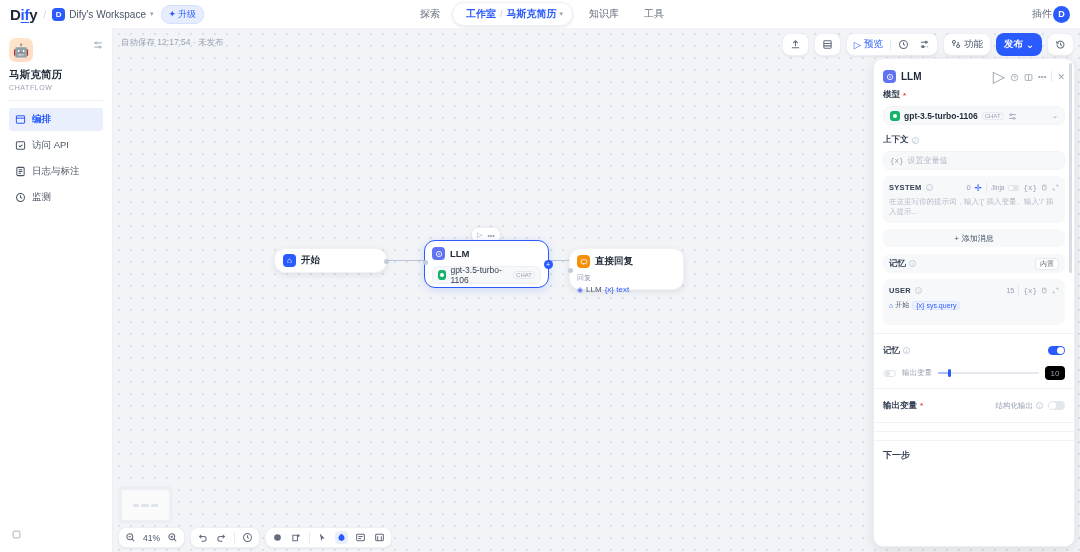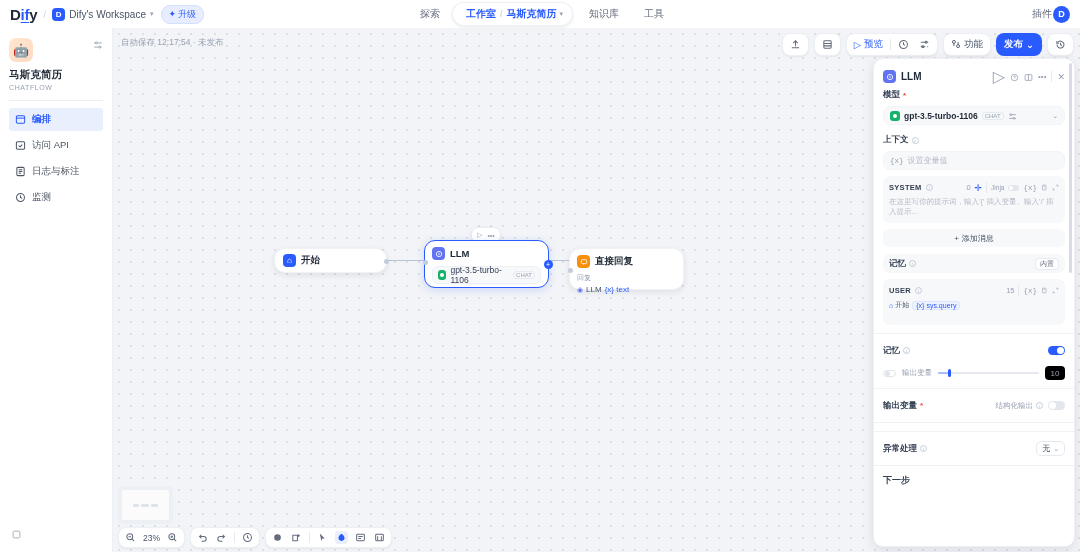--- a/index.html
+++ b/index.html
@@ -516,21 +516,21 @@
     </div>
 
     <div class="bottombar">
       <div class="bb-group">
         <div class="bb-btn">
           <svg viewBox="0 0 12 12" fill="none" stroke="currentColor" stroke-width="1.1">
               <circle cx="5.2" cy="5.2" r="3.2"></circle>
               <path d="M7.6 7.6 10 10M3.8 5.2h2.8"></path>
             </svg>
         </div>
-        <span class="zoom-lbl">23%</span>
+        <span class="zoom-lbl">41%</span>
         <div class="bb-btn">
           <svg viewBox="0 0 12 12" fill="none" stroke="currentColor" stroke-width="1.1">
               <circle cx="5.2" cy="5.2" r="3.2"></circle>
               <path d="M7.6 7.6 10 10M3.8 5.2h2.8M5.2 3.8v2.8"></path>
             </svg>
         </div>
       </div>
       <div class="bb-group">
         <div class="bb-btn">
           <svg viewBox="0 0 12 12" fill="none" stroke="currentColor" stroke-width="1.1">
@@ -772,30 +772,20 @@
         <span class="toggle" style="margin-left:5px;">
             <i></i>
           </span>
       </div>
 
       <div class="p-hr"></div>
 
 
       <div class="p-hr"></div>
 
-      <div class="row">
-        <span class="row-lbl">
-          <span>异常处理</span>
-          <span class="info-i">i</span>
-        </span>
-        <span class="select-sm">
-          <span>无</span>
-          <span class="caret">⌄</span>
-        </span>
-      </div>
 
       <div class="p-hr"></div>
 
       <div>
         <div class="nextstep-t">下一步</div>
 
       </div>
     </div>
 
     <div class="scroll-track">

